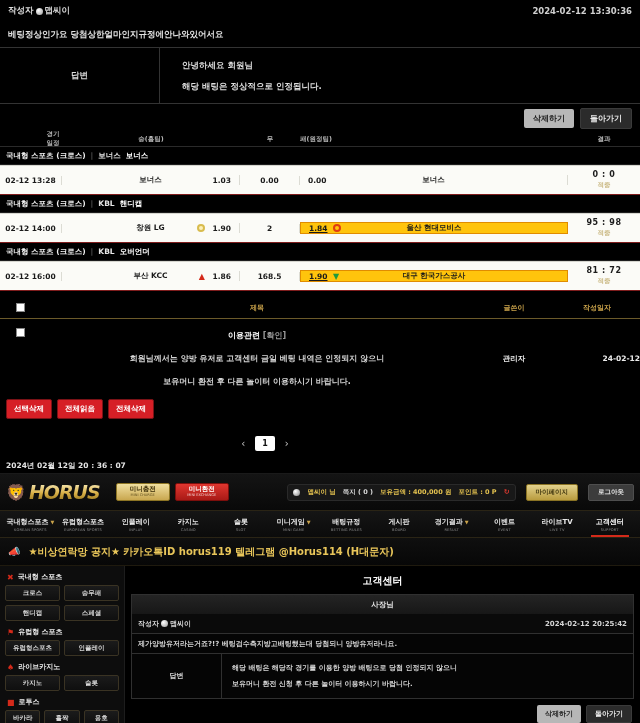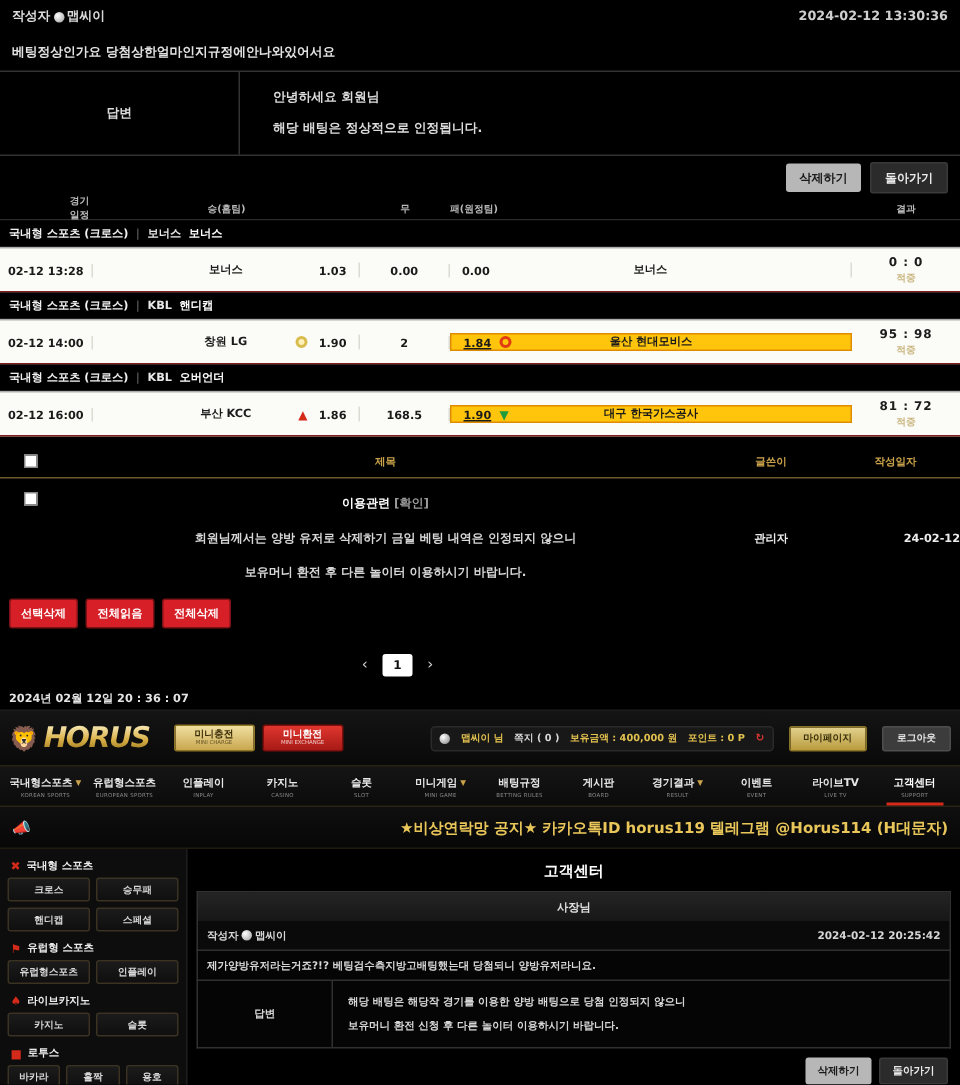--- a/index.html
+++ b/index.html
@@ -252,21 +252,21 @@
   }
 
   .notice-bar {
     height: 28px; display: flex; align-items: center;
     gap: 8px; padding: 0 8px;
     background: linear-gradient(#0f0f0f, #070707);
     border-bottom: 1px solid #1f1a0e;
   }
   .notice-ic { color: #d42a1a; font-size: 10px; }
   .notice-txt {
-    flex: 1; text-align: right; font-size: 10px;
+    flex: 1; text-align: left; font-size: 10px;
     font-weight: bold; color: #e9c65a;
   }
 
   
   .lower { display: flex; height: 171px; }
   .sidebar {
     width: 125px; background: #0d0d0d; border-right: 1px solid #1d1d1d;
     padding: 4px 5px 0 5px; overflow: hidden;
   }
   .sb-group { margin-bottom: 4px; }
@@ -462,21 +462,21 @@
     </div>
     <div class="note-row">
       <div class="nr-chk">
         <span class="chk"></span>
       </div>
       <div class="nr-body">
         <div class="tt">
           <span>이용관련</span>
           <span class="sub">[확인]</span>
         </div>
-        <div class="ln">회원님께서는 양방 유저로 삭제하기 금일 베팅 내역은 인정되지 않으니</div>
+        <div class="ln">회원님께서는 양방 유저로 고객센터 금일 베팅 내역은 인정되지 않으니</div>
         <div class="ln">보유머니 환전 후 다른 놀이터 이용하시기 바랍니다.</div>
       </div>
       <div class="nr-writer">관리자</div>
       <div class="nr-date">24-02-12</div>
     </div>
 
     <div class="note-actions">
       <button class="rbtn">선택삭제</button>
       <button class="rbtn">전체읽음</button>
       <button class="rbtn">전체삭제</button>

